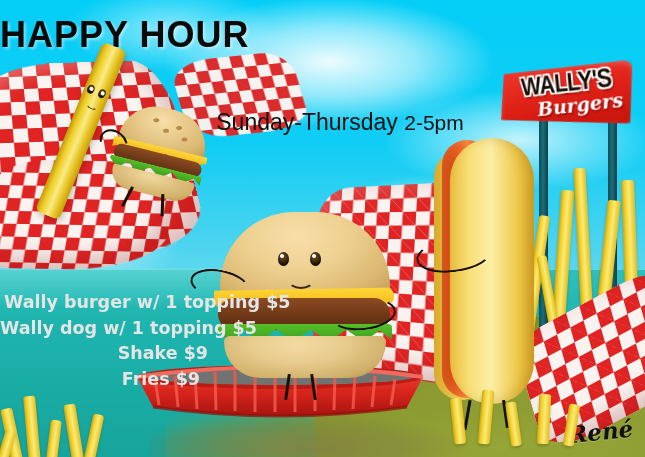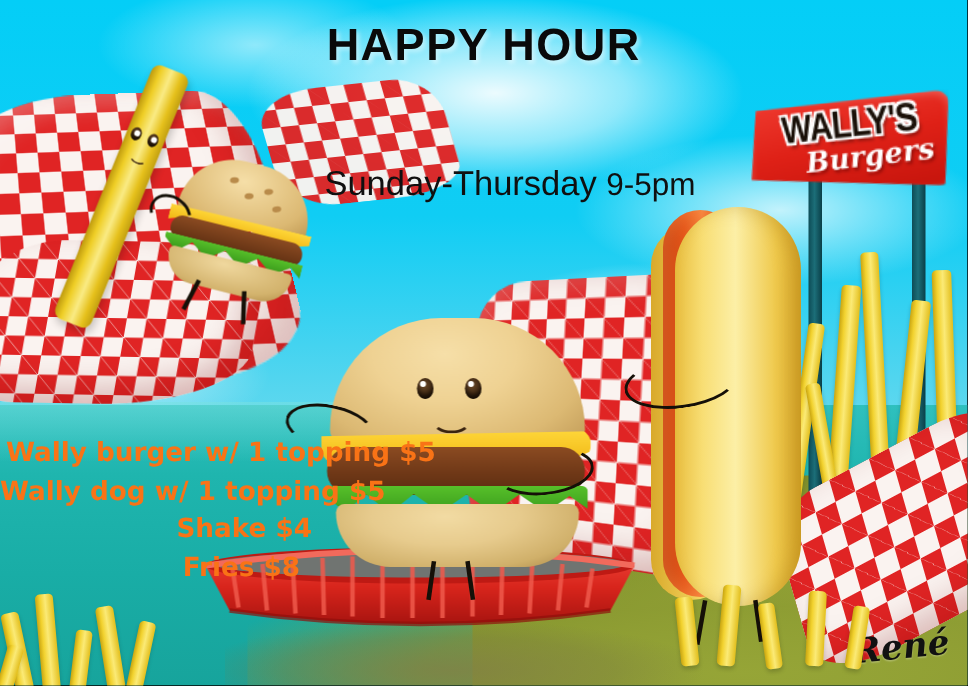--- a/index.html
+++ b/index.html
@@ -164,22 +164,22 @@
     color: #FFFFFF;
     transform: rotate(-4deg);
     text-shadow: 1px 2px 2px rgba(90,0,0,0.5);
   }
 
   
   .title {
     position: absolute;
     left: 0; top: 14px;
     width: 645px;
-    text-align: center;
-    font-size: 30px;
+    text-align: left;
+    font-size: 36px;
     font-weight: bold;
     letter-spacing: 1px;
     color: #0A0A0A;
     text-shadow: 2px 2px 3px rgba(255,255,255,0.45);
   }
   .subtitle {
     position: absolute;
     left: 130px; top: 108px;
     width: 420px;
     text-align: center;
@@ -190,21 +190,21 @@
   .subtitle .small { font-size: 21px; }
 
   .menu {
     position: absolute;
     left: 0px; top: 290px;
     width: 258px;
     font-family: "DejaVu Sans", sans-serif;
     font-weight: bold;
     font-size: 17.5px;
     line-height: 1.47;
-    color: #f97316;
+    color: #e5e5e5;
     text-align: right;
     z-index: 40;
   }
   .menu div { white-space: nowrap; }
   .menu .m1 { text-align: left; padding-left: 4px; }
   .menu .m2 { text-align: left; padding-right: 6px; }
   .menu .m3 { text-align: right; padding-right: 50px; }
   .menu .m4 { text-align: right; padding-right: 58px; }
 
   
@@ -384,21 +384,21 @@
 
   <div class="fry-char">
     <div class="eye" style="left:3px; top:44px; width:7px; height:9px;"></div>
     <div class="eye" style="left:15px; top:44px; width:7px; height:9px;"></div>
     <div class="smile" style="left:8px; top:58px; width:10px; height:7px; border-width:1.5px;"></div>
   </div>
 
   <div class="title">HAPPY HOUR</div>
 
   <div class="subtitle">
-    <div><span>Sunday-Thursday </span><span class="small">9-5pm</span></div>
+    <div><span>Sunday-Thursday </span><span class="small">2-5pm</span></div>
   </div>
 
   <div class="hotdog">
     <div class="hd-bun-back"></div>
     <div class="hd-saus">
       <div class="eye" style="left:10px; top:44px;"></div>
       <div class="eye" style="left:28px; top:44px;"></div>
       <div class="smile" style="left:17px; top:62px; width:16px; height:10px;"></div>
     </div>
     <div class="hd-bun"></div>
@@ -410,22 +410,22 @@
   <div class="fry-stalk" style="left:6px; top:408px; width:12px; height:58px; transform:rotate(-12deg);"></div>
   <div class="fry-stalk" style="left:26px; top:396px; width:12px; height:68px; transform:rotate(-5deg);"></div>
   <div class="fry-stalk" style="left:48px; top:420px; width:11px; height:48px; transform:rotate(7deg);"></div>
   <div class="fry-stalk" style="left:68px; top:404px; width:12px; height:62px; transform:rotate(-9deg);"></div>
   <div class="fry-stalk" style="left:88px; top:414px; width:11px; height:52px; transform:rotate(12deg);"></div>
   <div class="fry-stalk" style="left:0px; top:430px; width:11px; height:40px; transform:rotate(16deg);"></div>
 
   <div class="menu">
     <div class="m1">Wally burger w/ 1 topping $5</div>
     <div class="m2">Wally dog w/ 1 topping $5</div>
-    <div class="m3">Shake $4</div>
-    <div class="m4">Fries $8</div>
+    <div class="m3">Shake $9</div>
+    <div class="m4">Fries $9</div>
   </div>
 
   <div class="burger">
     <div class="bun-top">
       <div class="eye" style="left:58px; top:40px;"></div>
       <div class="eye" style="left:90px; top:40px;"></div>
       <div class="smile" style="left:68px; top:60px; width:22px; height:13px;"></div>
     </div>
     <div class="cheese"></div>
     <div class="patty"></div>

